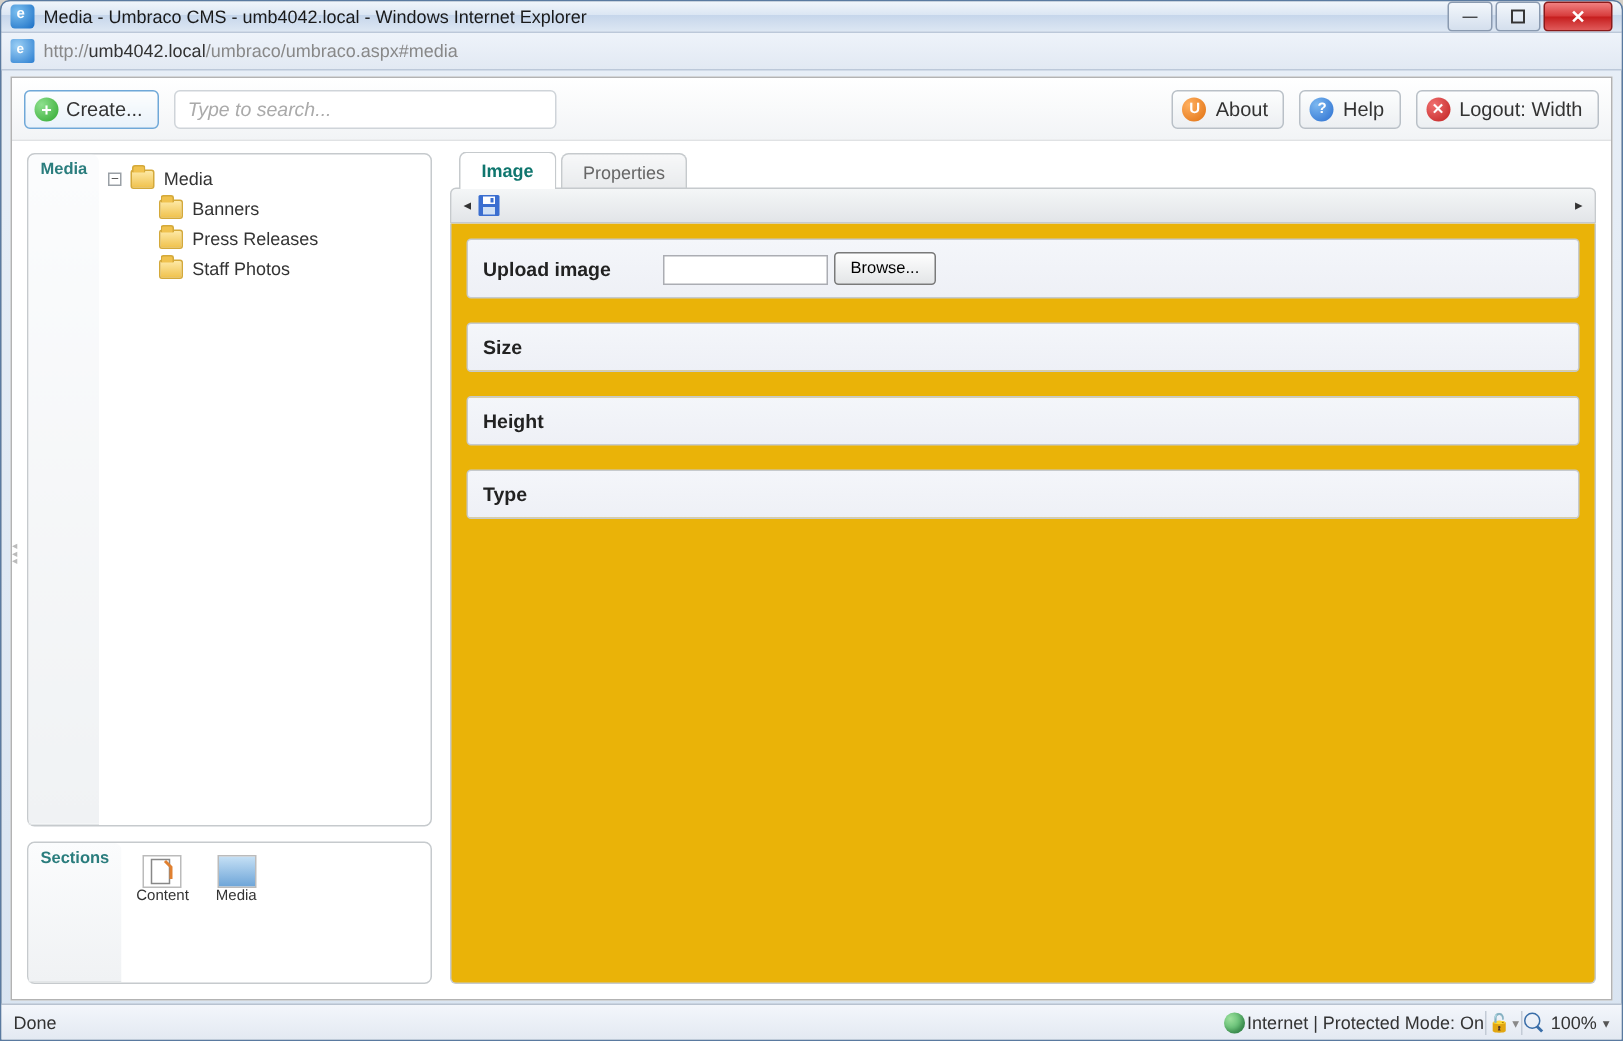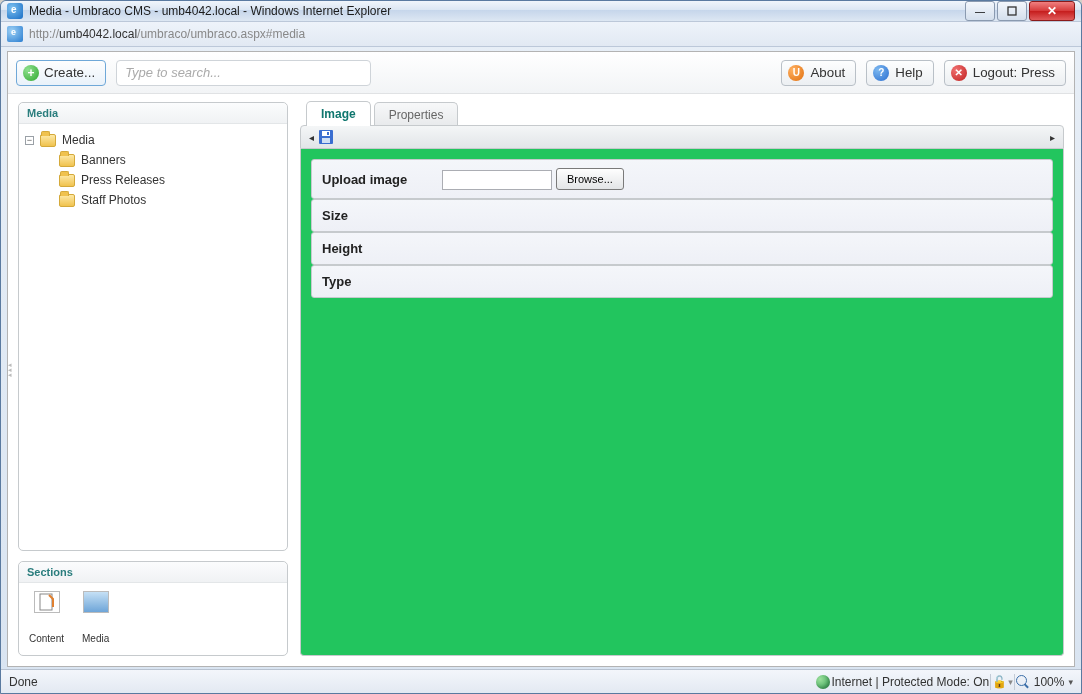--- a/index.html
+++ b/index.html
@@ -148,42 +148,42 @@
     .circ.orange{background:radial-gradient(circle at 30% 30%,#ffb060,#e07010);}
     .circ.blue{background:radial-gradient(circle at 30% 30%,#7cb8f0,#2a6ed0);}
     .circ.red{background:radial-gradient(circle at 30% 30%,#f07070,#c02020);}
     
     .app-body { flex:1; display:flex; padding:8px 10px 10px 10px; gap:12px; }
     .left-col { width:270px; display:flex; flex-direction:column; gap:10px; position:relative;}
     .panel {
       border:1px solid #c6cacd;
       border-radius:5px;
       background:#fff;
-      display:flex;flex-direction:column;
+      display:flex;
     }
     .panel.media{flex:1;}
     .panel-title{
       color:#2a7d7d;
       font-size:11px;
       font-weight:bold;
       padding:4px 8px;
       background:linear-gradient(to bottom,#fbfcfd,#f0f2f4);
       border-bottom:1px solid #e3e6e8;
       border-radius:5px 5px 0 0;
     }
     .tree{padding:6px 4px;}
     .tree-row{display:flex;align-items:center;gap:6px;padding:3px 2px;color:#333;cursor:pointer;}
     .tree-row.child{padding-left:36px;}
     .folder-icon{width:16px;height:13px;background:linear-gradient(to bottom,#fde9a6,#f0c24e);border:1px solid #d4a93a;border-radius:2px;position:relative;}
     .folder-icon::before{content:"";position:absolute;top:-4px;left:0;width:7px;height:4px;background:#f0c24e;border:1px solid #d4a93a;border-bottom:none;border-radius:2px 2px 0 0;}
     .expand{width:9px;height:9px;border:1px solid #9aa0a6;background:#fff;display:flex;align-items:center;justify-content:center;font-size:9px;line-height:1;color:#555;cursor:pointer;}
     
     .panel.sections{height:95px;}
     .sections-body{flex:1;display:flex;gap:18px;padding:8px 10px;}
-    .section-item{display:flex;flex-direction:column;align-items:center;gap:20px;font-size:10px;color:#333;cursor:pointer;}
+    .section-item{display:flex;flex-direction:column;align-items:center;gap:0;font-size:10px;color:#333;cursor:pointer;}
     .section-icon{width:26px;height:22px;border:1px solid #bbb;background:#fff;display:flex;align-items:center;justify-content:center;}
     .section-icon.content svg{width:18px;height:18px;}
     .section-icon.media{background:linear-gradient(to bottom,#c5e0f5,#6ea5d8);}
     .splitter-handle{position:absolute;left:-10px;top:47%;font-size:7px;color:#bbb;letter-spacing:-1px;cursor:col-resize;line-height:5px;}
     
     .right-col{flex:1;display:flex;flex-direction:column;}
     .tabs-row{height:24px;display:flex;align-items:flex-end;padding-left:6px;gap:0;}
     .tab{
       height:24px;padding:0 14px;border:1px solid #c6cacd;border-bottom:none;border-radius:5px 5px 0 0;
       background:linear-gradient(to bottom,#f7f8f9,#e8eaec);
@@ -193,21 +193,21 @@
     .toolbar-strip{
       height:24px;border:1px solid #c6cacd;border-radius:4px 4px 0 0;
       background:linear-gradient(to bottom,#f4f6f7,#e2e5e8);
       display:flex;align-items:center;padding:0 6px;position:relative;z-index:1;margin-top:-1px;
     }
     .toolbar-strip .arrow{color:#333;font-size:10px;padding:0 2px;cursor:pointer;}
     .toolbar-strip .rspace{flex:1;}
     .save-icon{width:16px;height:16px;margin:0 2px;cursor:pointer;display:inline-flex;align-items:center;justify-content:center;}
     .content-pane{
       flex:1;border:1px solid #c6cacd;border-top:none;border-radius:0 0 4px 4px;
-      background:#22c55e;padding:10px;display:flex;flex-direction:column;gap:0;
+      background:#eab308;padding:10px;display:flex;flex-direction:column;gap:16px;
     }
     .field-row{
       border:1px solid #c6cacd;border-radius:3px;
       background:linear-gradient(to bottom,#f4f6fa,#eef0f6);
       padding:8px 10px;display:flex;align-items:center;min-height:18px;
     }
     .field-label{font-weight:bold;color:#222;width:120px;font-size:13px;}
     .file-input{display:flex;align-items:flex-end;gap:4px;}
     .file-text{width:110px;height:20px;border:1px solid #abadb3;background:#fff;}
     .browse-btn{height:22px;padding:0 10px;border:1px solid #7a7a7a;border-radius:3px;background:linear-gradient(to bottom,#fefefe,#e3e5e7);cursor:pointer;font-size:11px;}
@@ -266,21 +266,21 @@
       <button class="tbar-btn">
         <span class="circ orange">U</span>
         <span>About</span>
       </button>
       <button class="tbar-btn">
         <span class="circ blue">?</span>
         <span>Help</span>
       </button>
       <button class="tbar-btn">
         <span class="circ red">✕</span>
-        <span>Logout: Press</span>
+        <span>Logout: Width</span>
       </button>
     </div>
 
     <div class="app-body">
 
       <div class="left-col">
         <div class="splitter-handle">◂<br>◂<br>◂</div>
         <div class="panel media">
           <div class="panel-title">Media</div>
           <div class="tree">

